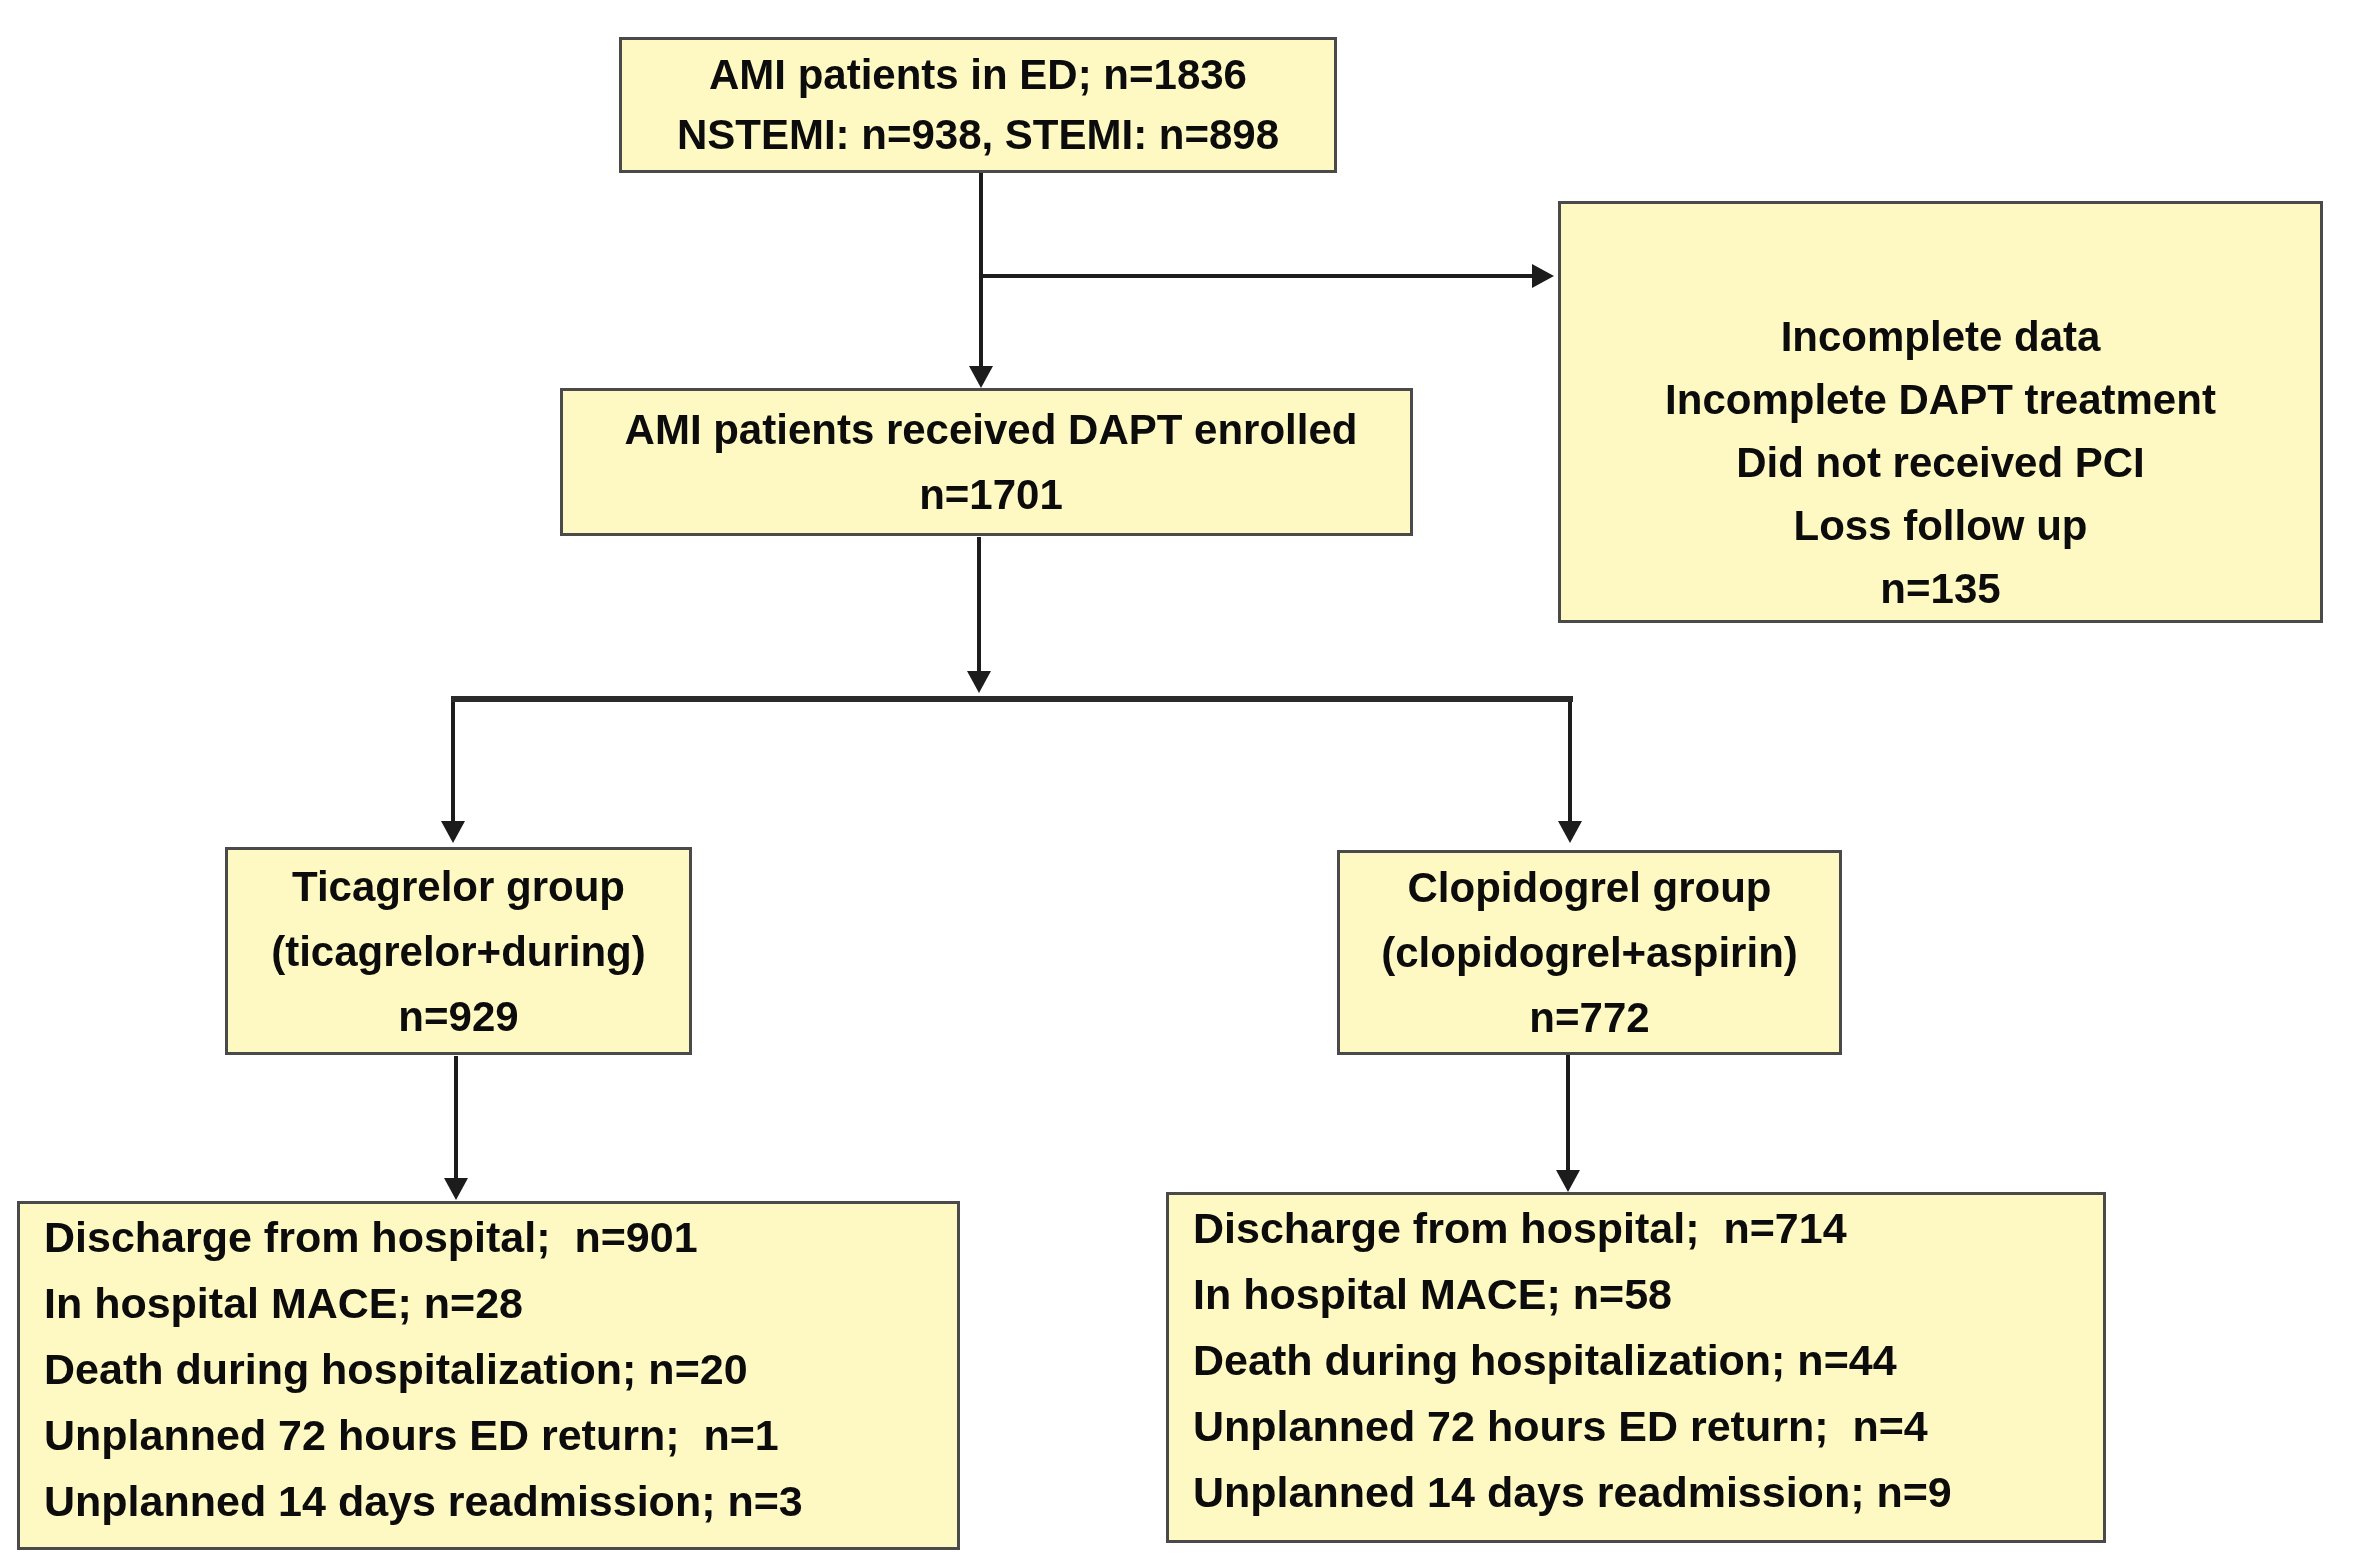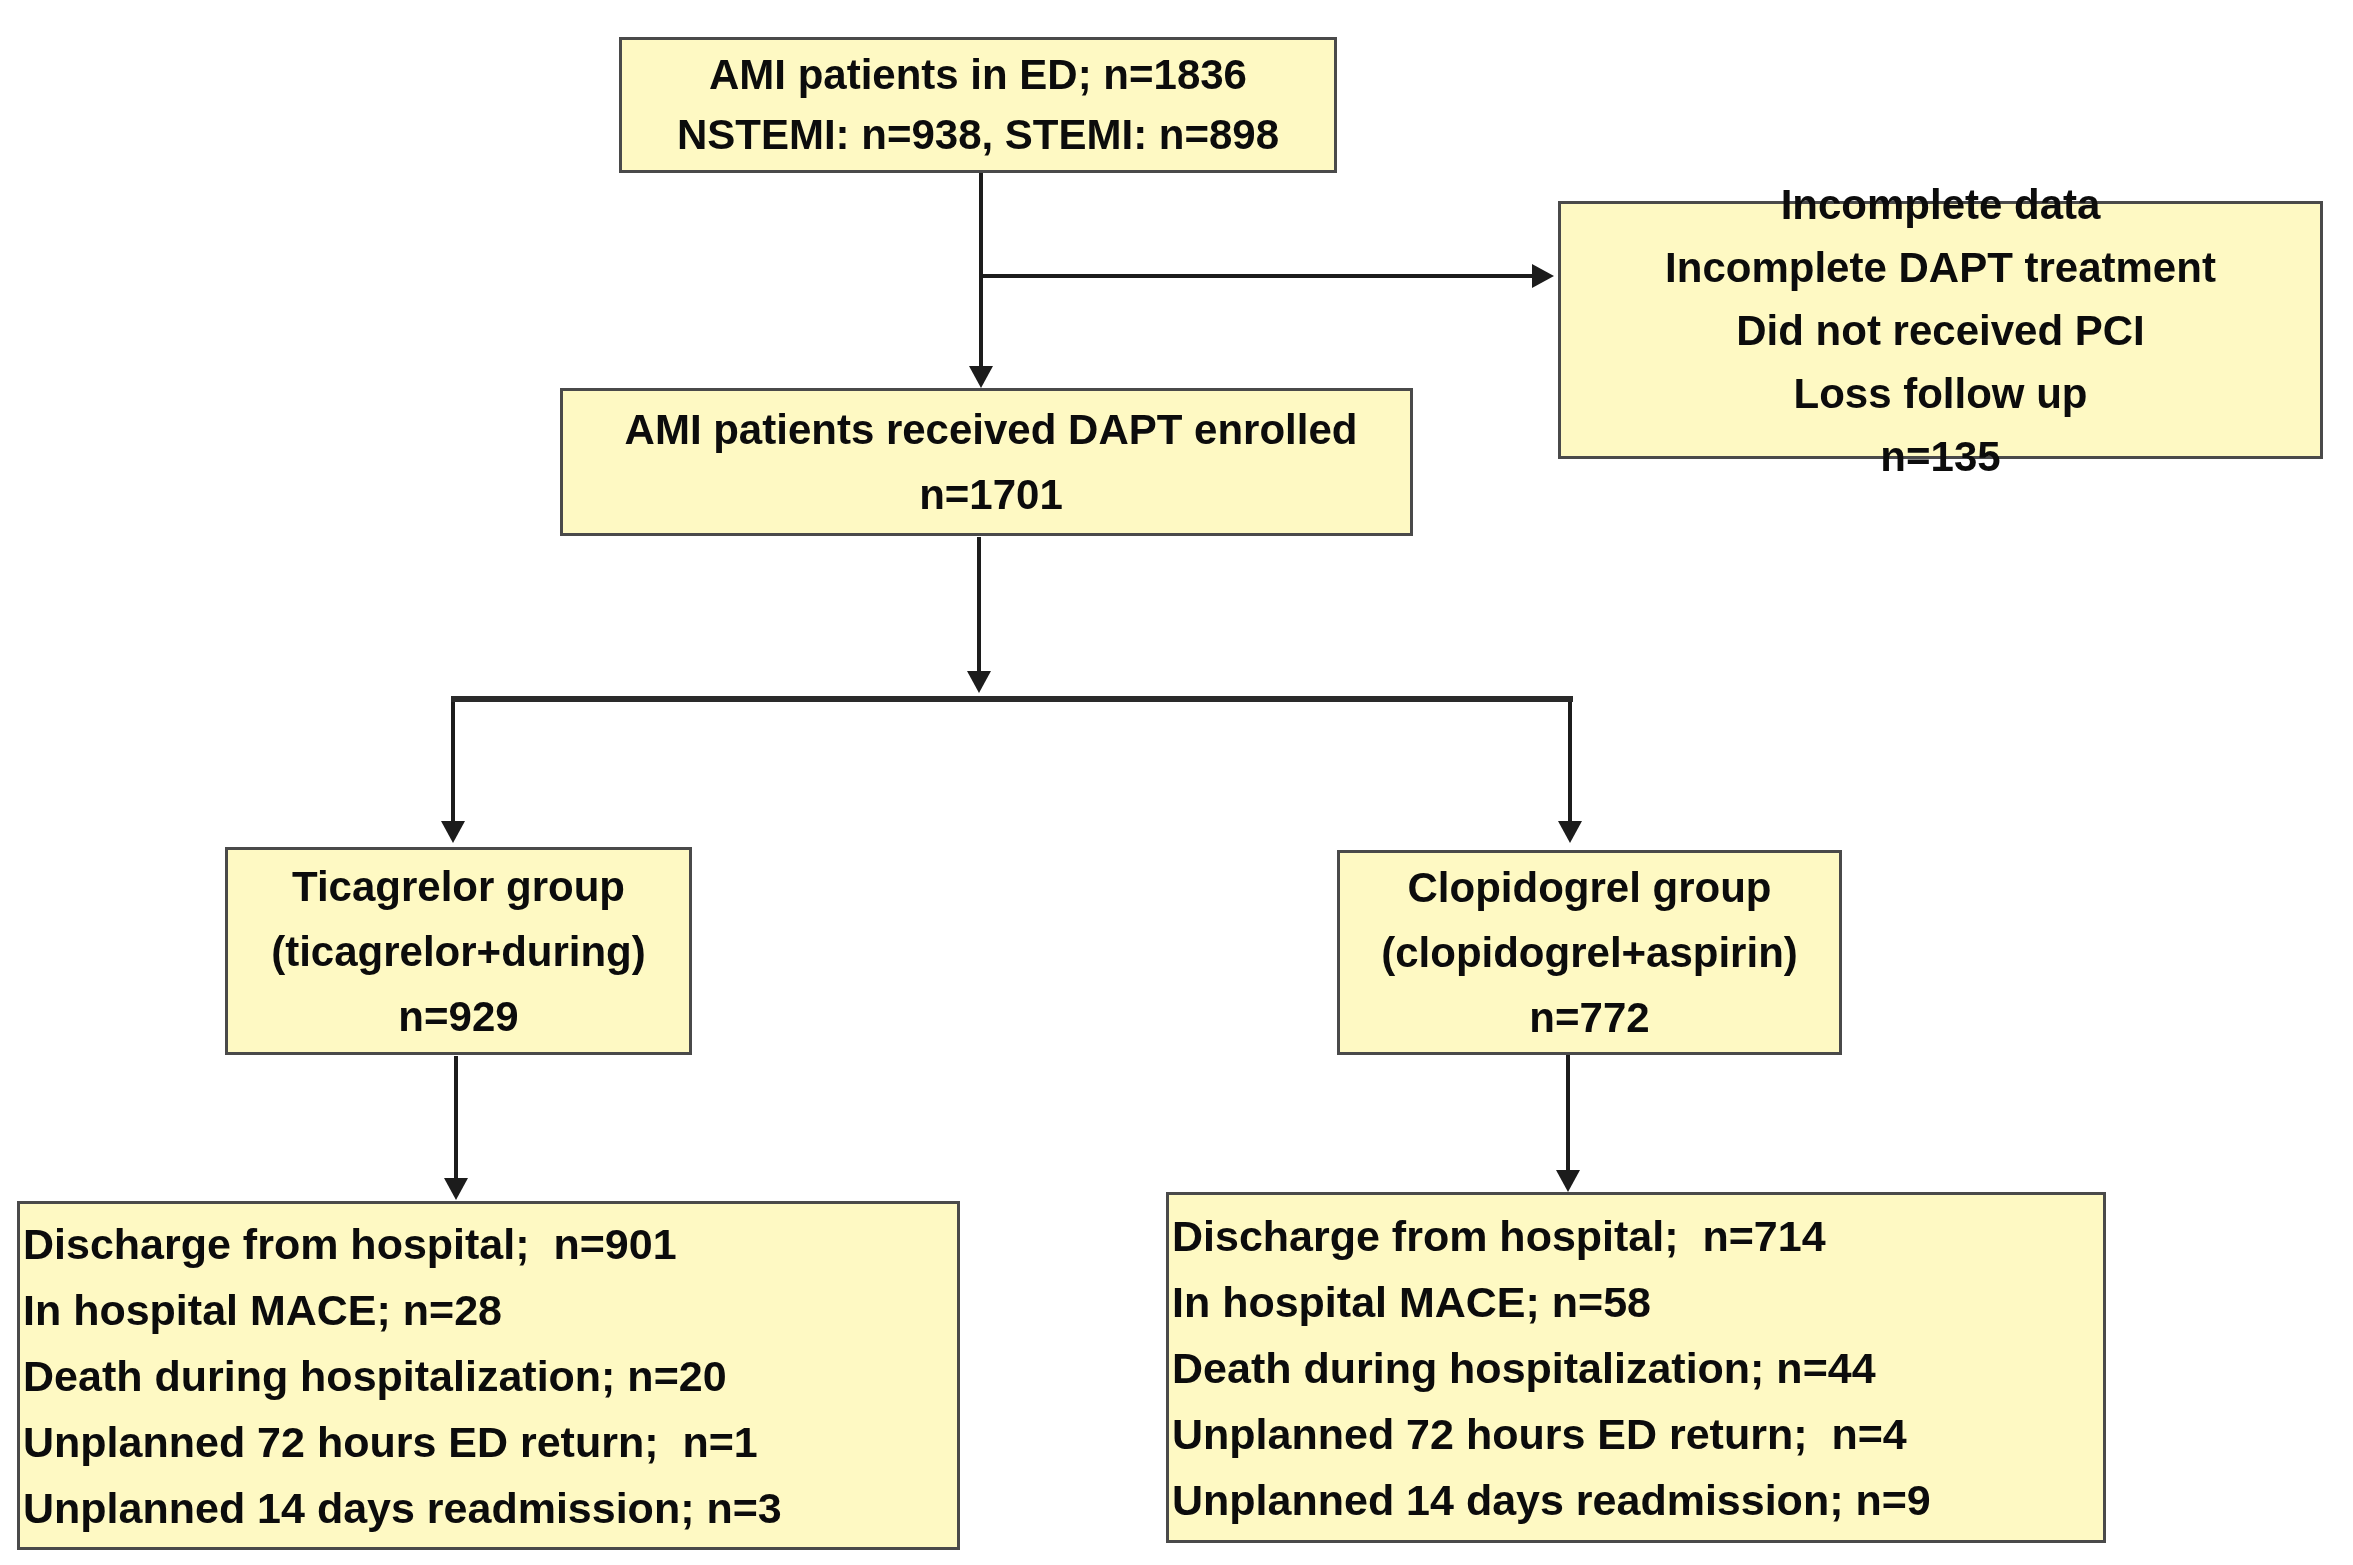--- a/index.html
+++ b/index.html
@@ -31,24 +31,24 @@
   }
   .box .line {
     white-space: pre;       
     line-height: 64px;
   }
   .box.ed .line       { line-height: 60px; }
   .box.excluded .line { line-height: 63px; }
   .box.enrolled .line { line-height: 65px; margin-left: 9px; }
   .box.group .line    { line-height: 65px; }
   .box.outcomes {
-    justify-content: center;
+    justify-content: flex-start;
     align-items: flex-start;
     text-align: left;
-    padding-left: 3px;
+    padding-left: 24px;
     padding-right: 8.2px;
     font-size: 43px;
   }
   .box.outcomes .line { line-height: 66px; }
 
   .vline, .hline {
     position: absolute;
     background: #1c1c1c;
   }
   .tbar { background: #2a2a2a; }
@@ -63,21 +63,21 @@
   .arrow-right {
     position: absolute;
     width: 0; height: 0;
     border-top: 12.3px solid transparent;
     border-bottom: 12.3px solid transparent;
     border-left: 22px solid #1c1c1c;
   }
 
   
   #box-ed        { left: 619px;  top: 37px;   width: 718px; height: 136px; }
-  #box-excluded  { left: 1558px; top: 201px;  width: 765px; height: 258px; }
+  #box-excluded  { left: 1558px; top: 201px;  width: 765px; height: 422px; justify-content: flex-end; }
   #box-enrolled  { left: 560px;  top: 388px;  width: 853px; height: 148px; }
   #box-tica      { left: 225px;  top: 847px; width: 467px;  height: 208px; }
   #box-clopi     { left: 1337px; top: 850px; width: 505px;  height: 205px; }
   #box-out-tica  { left: 17px;   top: 1201px; width: 943px; height: 349px; }
   #box-out-clopi { left: 1166px; top: 1192px; width: 940px; height: 351px; }
 
   
   #v1 { left: 979px; top: 172px;  width: 4.1px;    height: 199px; }
   #a1 { left: 969px; top: 366px; }
   #h1 { left: 981px; top: 274px;  width: 551px;  height: 4.1px; }

